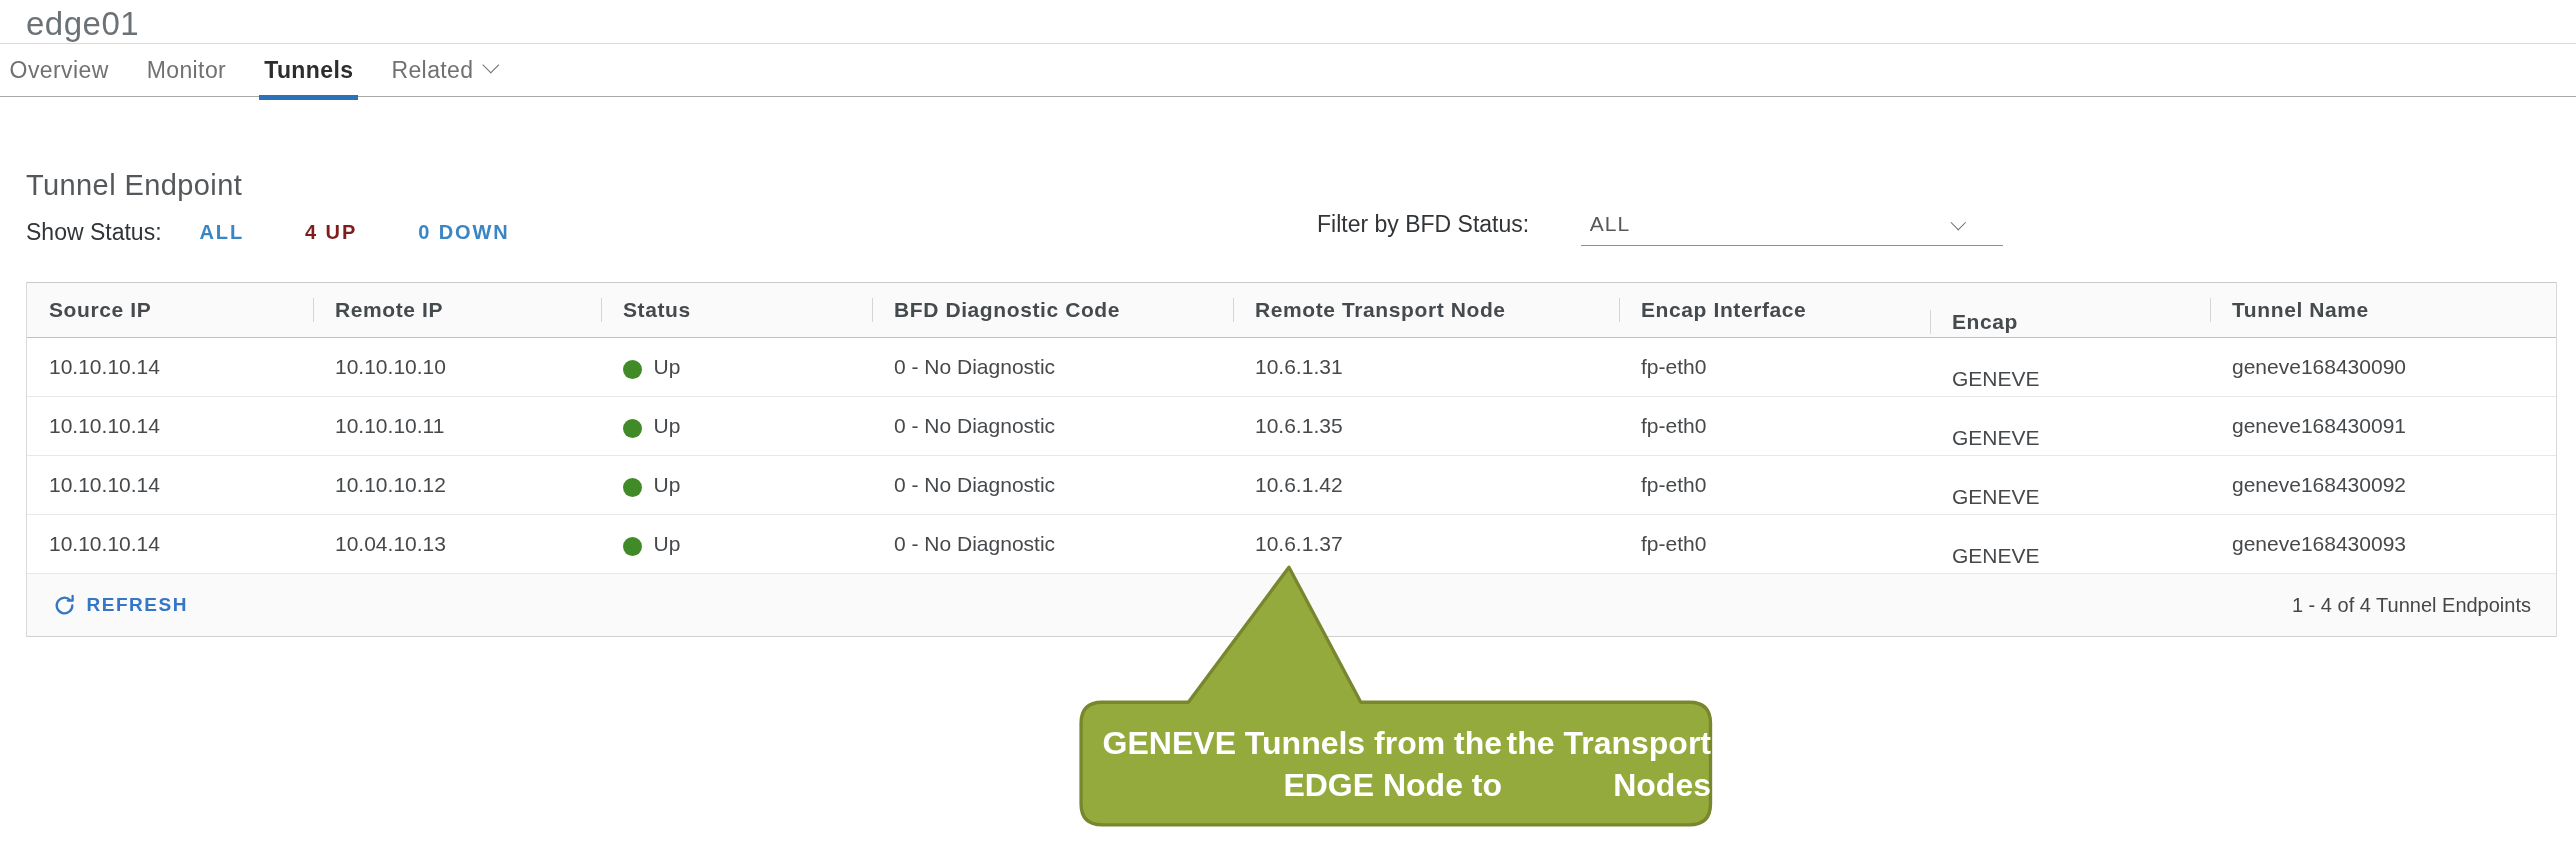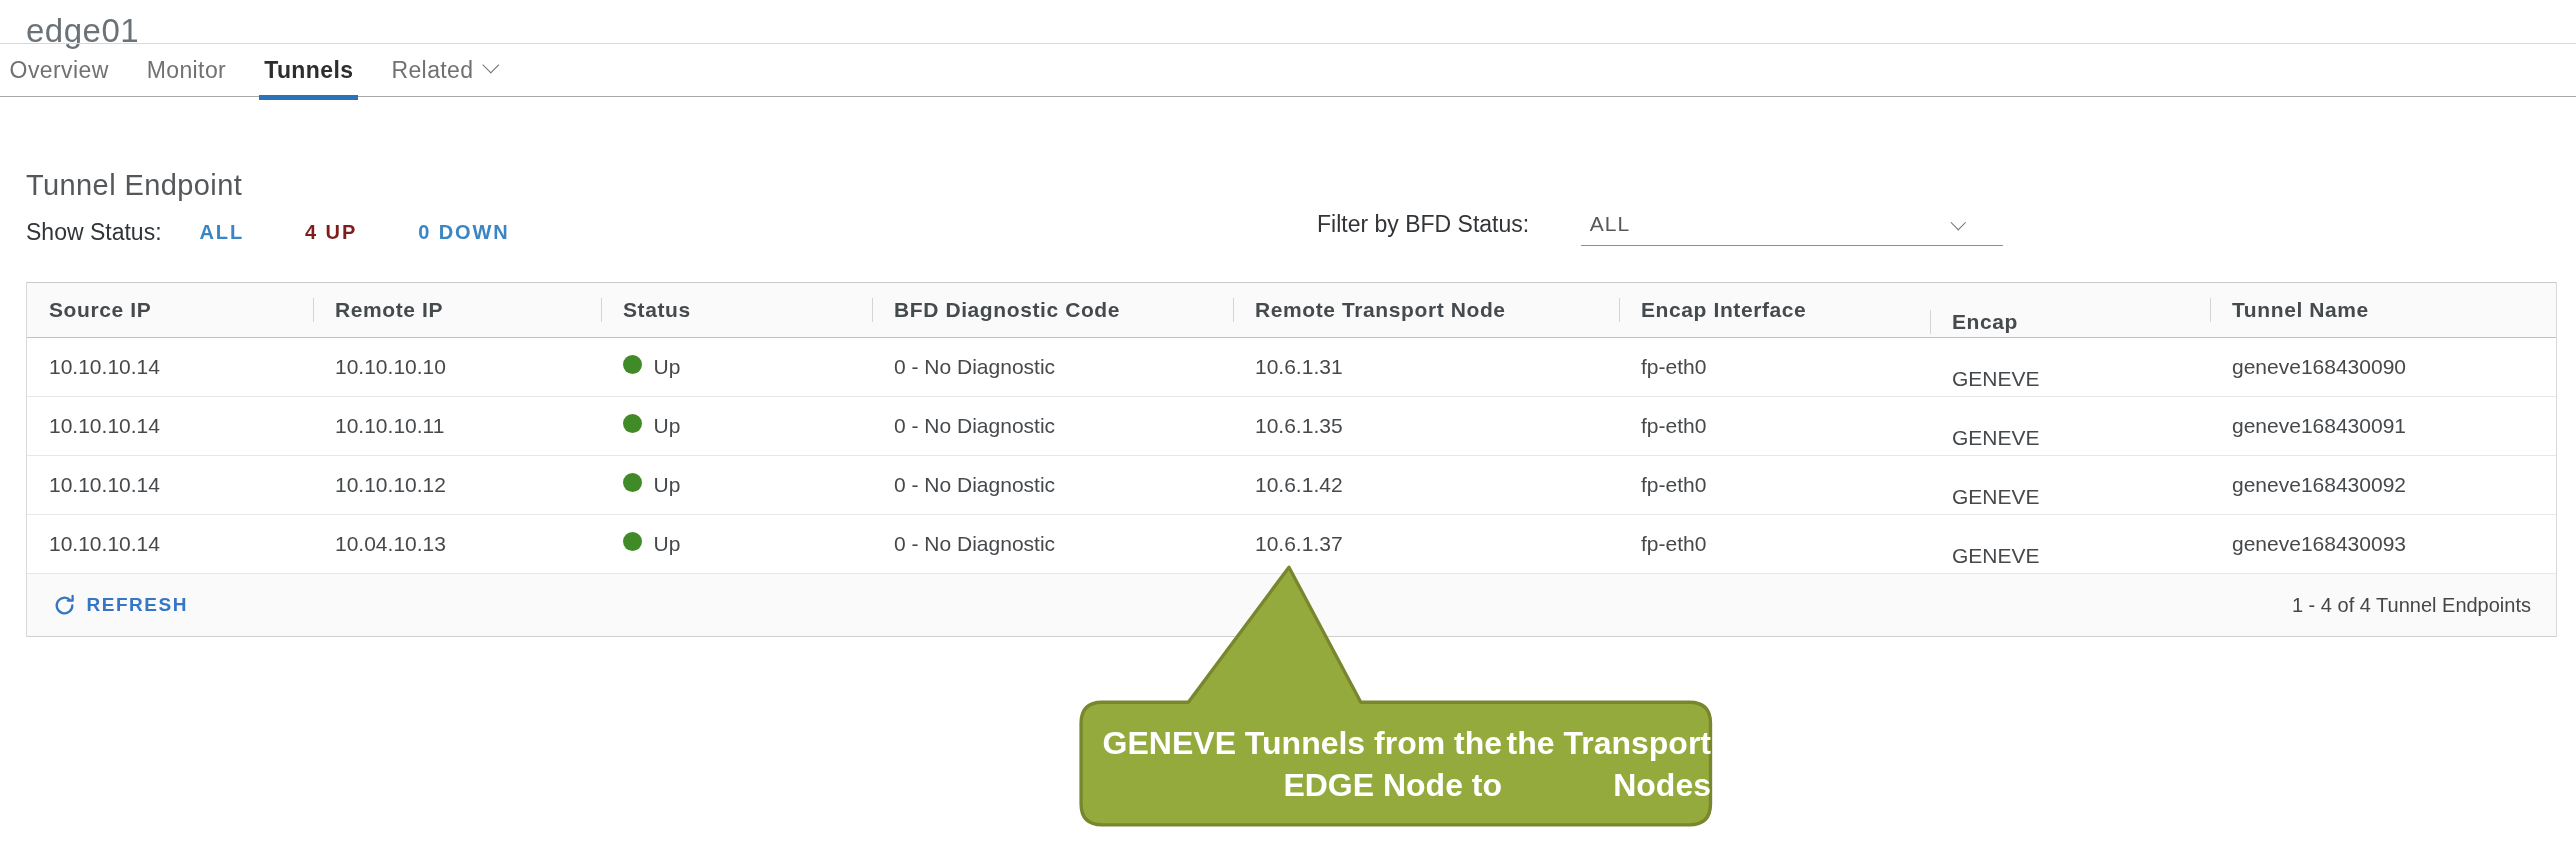--- a/index.html
+++ b/index.html
@@ -1,21 +1,21 @@
 <!DOCTYPE html>
 <html><head>
 <meta charset="utf-8">
 <style>
   * { margin:0; padding:0; box-sizing:border-box; }
   html,body { width:2576px; height:845px; overflow:hidden; background:#ffffff;
               font-family:"Liberation Sans","DejaVu Sans",sans-serif; }
   body { position:relative; color:#46494c; }
 
   
-  .page-title { position:absolute; left:26px; top:12px; font-size:33px; color:#6b7277; letter-spacing:0.5px; }
+  .page-title { position:absolute; left:26px; top:5px; font-size:33px; color:#6b7277; letter-spacing:0.5px; }
   .divider-title { position:absolute; left:0; top:43px; width:2576px; height:1px; background:#d9d9d9; }
 
   .tabbar { position:absolute; left:0; top:44px; width:2576px; height:53px;
             display:flex; align-items:center; padding-left:9.6px; border-bottom:1.9px solid #a9a9a9; }
   .tab { font-size:23px; color:#717171; margin-right:38px; height:53px; line-height:53px;
          position:relative; cursor:pointer; display:flex; align-items:center; letter-spacing:0.4px; }
   .tab.active { color:#2d2d2d; font-weight:700; }
   .tab.active::after { content:""; position:absolute; left:-4.8px; right:-4.8px; bottom:-3.8px;
                        height:5.8px; background:#2b72b8; }
   .chev { display:inline-block; width:11.5px; height:11.5px; border-right:1.9px solid #717171;
@@ -44,21 +44,21 @@
           border-left:1px solid #d9d9d9; border-right:1px solid #d9d9d9; }
   .ghead { display:flex; height:56px; background:#fafafa; border-top:1px solid #c9c9c9;
            border-bottom:1px solid #bfbfbf; align-items:center; }
   .ghead .cell { font-size:21px; font-weight:700; color:#454a4d; letter-spacing:0.6px; position:relative; }
   .ghead .cell + .cell::before { content:""; position:absolute; left:0; top:-8.6px; width:1px; height:42px; background:#d5d5d5; }
   .grow { display:flex; height:59px; background:#ffffff; border-bottom:1px solid #e8e8e8; align-items:center; }
   .grow:last-of-type { border-bottom:1px solid #c6c6c6; }
   .cell { padding-left:22px; font-size:21px; color:#46494c; white-space:nowrap; overflow:hidden; }
   .c0{width:286px;} .c1{width:288px;} .c2{width:271px;} .c3{width:361px;}
   .c4{width:386px;} .c5{width:311px;} .c6{width:280px;margin-top:24px;} .c7{flex:1;}
-  .status-cell { display:flex; align-items:flex-start; gap:11.5px; }
+  .status-cell { display:flex; align-items:flex-end; gap:11.5px; }
   .dot { width:19px; height:19px; border-radius:50%; background:#418a28; flex:none; }
 
   .gfoot { display:flex; height:63px; background:#fafafa; border-bottom:1.9px solid #cfcfcf;
            align-items:center; justify-content:space-between; padding:0 25px; }
   .refresh { display:flex; align-items:center; gap:9.6px; cursor:pointer; }
   .refresh-label { font-size:19px; font-weight:600; letter-spacing:1.5px; color:#3576c5; }
   .pagination { font-size:20px; color:#43474a; }
 
   
   .callout-svg { position:absolute; left:0; top:0; width:2576px; height:845px; pointer-events:none; z-index:5; }

